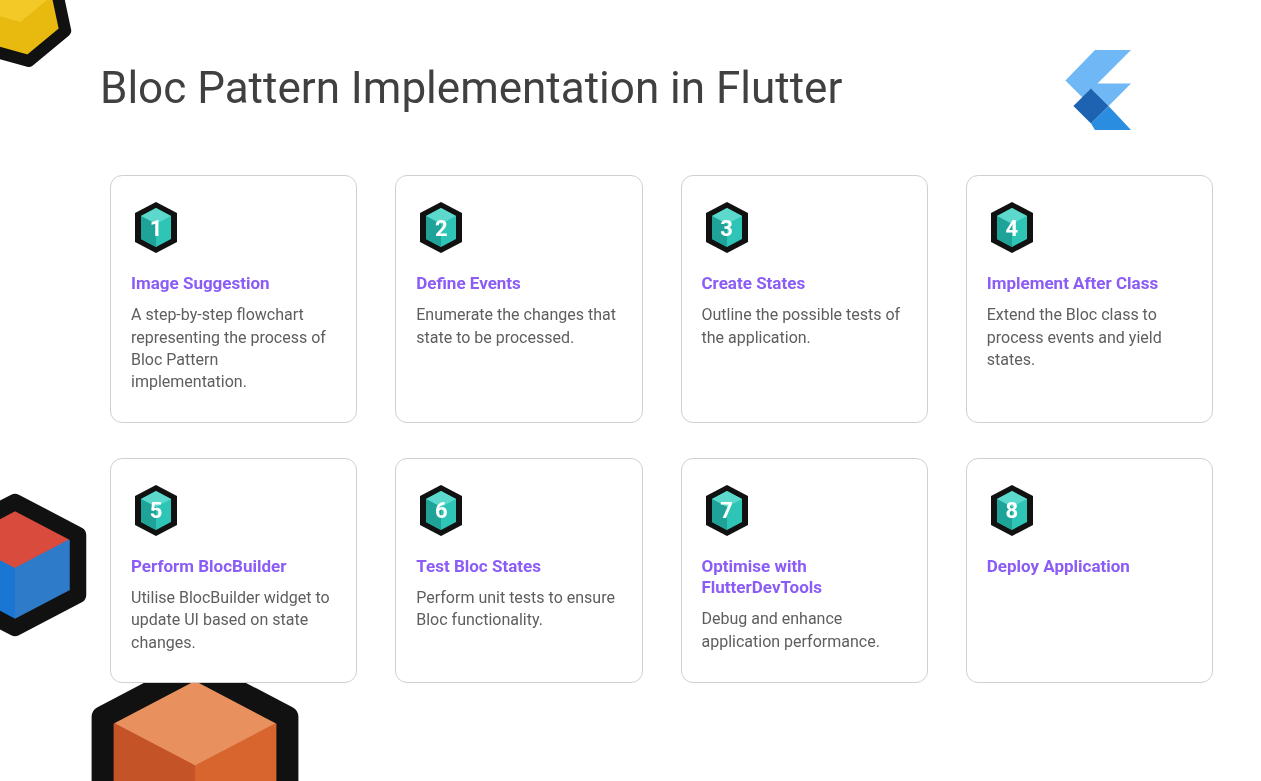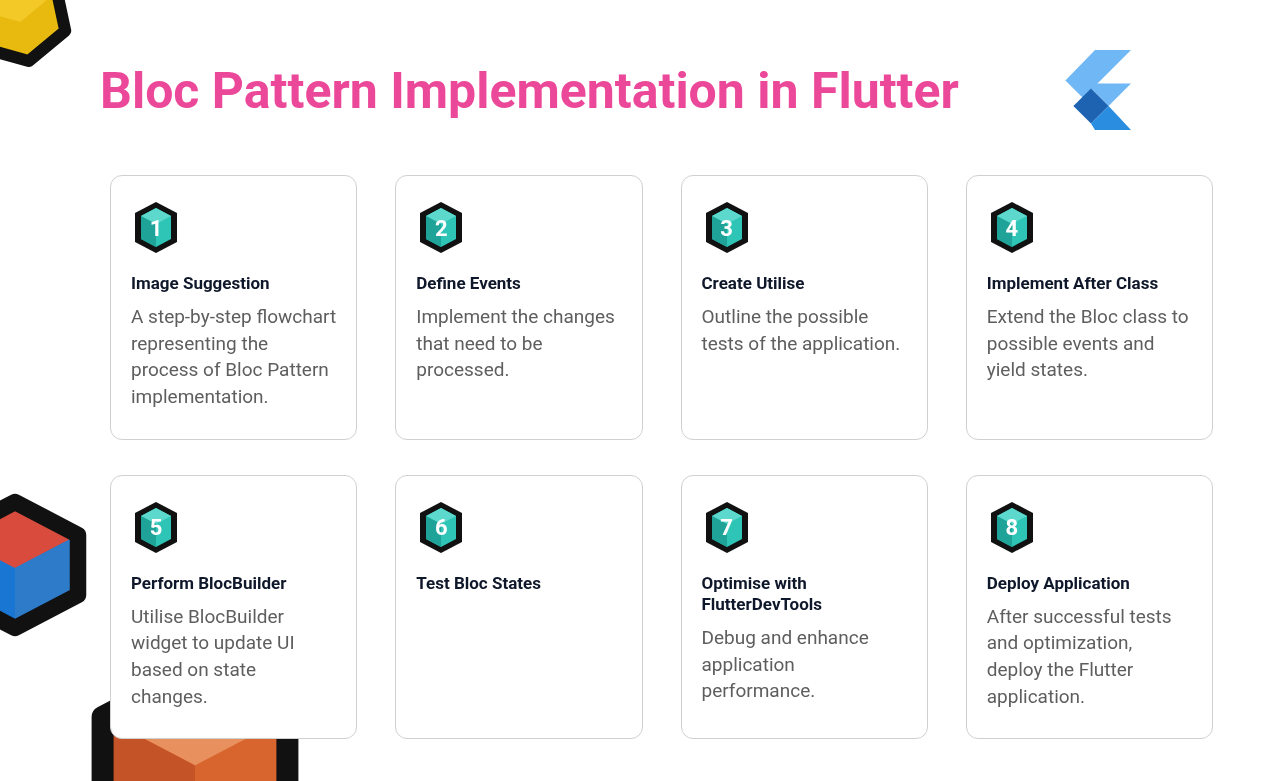--- a/index.html
+++ b/index.html
@@ -1,25 +1,25 @@
 <!DOCTYPE html>
 <html><head>
 <meta charset="utf-8">
 <style>
 *{margin:0;padding:0;box-sizing:border-box}
 body{font-family:-apple-system,BlinkMacSystemFont,'Segoe UI',Roboto,Helvetica,Arial,sans-serif;background:#fff;width:1261px;height:781px;position:relative;overflow:hidden}
-.title{position:absolute;left:100px;top:62px;font-size:50px;font-weight:700;color:#ec4899}
+.title{position:absolute;left:100px;top:62px;font-size:44px;font-weight:400;color:#404040}
 .flutter-logo{position:absolute;right:130px;top:50px;width:80px;height:80px}
 .grid{position:absolute;left:110px;top:175px;right:48px;display:grid;grid-template-columns:repeat(4,1fr);gap:35px 38px}
 .card{background:#fff;border:1px solid #d0d0d0;border-radius:12px;padding:24px 20px 28px}
 .hex{width:50px;height:55px;display:flex;align-items:center;justify-content:center;margin-bottom:18px;position:relative}
 .hex svg{width:50px;height:55px}
 .hex-num{position:absolute;font-size:22px;font-weight:700;color:#fff;top:50%;left:50%;transform:translate(-50%,-50%)}
-.card-title{font-size:17px;font-weight:700;color:#0f172a;margin-bottom:10px;line-height:1.25}
-.card-desc{font-size:19px;color:#5e5e5e;line-height:1.4}
+.card-title{font-size:17px;font-weight:700;color:#8b5cf6;margin-bottom:10px;line-height:1.25}
+.card-desc{font-size:16px;color:#5e5e5e;line-height:1.4}
 .deco-topleft{position:absolute;left:-40px;top:-30px;width:120px;height:100px;transform:rotate(-12deg)}
 .deco-left{position:absolute;left:-60px;top:490px;width:150px;height:150px}
 .deco-bottom{position:absolute;left:80px;bottom:-90px;width:230px;height:220px}
 </style>
 </head>
 <body>
 
 <svg class="deco-topleft" viewBox="0 0 100 100">
   <polygon points="50,8 92,30 92,70 50,92 8,70 8,30" fill="#e8b90f"></polygon>
   <polygon points="50,8 92,30 50,52 8,30" fill="#f2c927"></polygon>
@@ -68,49 +68,49 @@
     <div class="hex">
       <svg viewBox="0 0 50 55">
           <polygon points="25,2 46,13 46,42 25,53 4,42 4,13" fill="#111"></polygon>
           <polygon points="25,8 40,16 40,39 25,47 10,39 10,16" fill="#2ec4b6"></polygon>
           <polygon points="25,8 40,16 25,24 10,16" fill="#5cd9cc"></polygon>
           <polygon points="10,16 25,24 25,47 10,39" fill="#1fa398"></polygon>
         </svg>
       <span class="hex-num">2</span>
     </div>
     <div class="card-title">Define Events</div>
-    <div class="card-desc">Implement the changes that need to be processed.</div>
+    <div class="card-desc">Enumerate the changes that state to be processed.</div>
   </div>
 
   <div class="card">
     <div class="hex">
       <svg viewBox="0 0 50 55">
           <polygon points="25,2 46,13 46,42 25,53 4,42 4,13" fill="#111"></polygon>
           <polygon points="25,8 40,16 40,39 25,47 10,39 10,16" fill="#2ec4b6"></polygon>
           <polygon points="25,8 40,16 25,24 10,16" fill="#5cd9cc"></polygon>
           <polygon points="10,16 25,24 25,47 10,39" fill="#1fa398"></polygon>
         </svg>
       <span class="hex-num">3</span>
     </div>
-    <div class="card-title">Create Utilise</div>
+    <div class="card-title">Create States</div>
     <div class="card-desc">Outline the possible tests of the application.</div>
   </div>
 
   <div class="card">
     <div class="hex">
       <svg viewBox="0 0 50 55">
           <polygon points="25,2 46,13 46,42 25,53 4,42 4,13" fill="#111"></polygon>
           <polygon points="25,8 40,16 40,39 25,47 10,39 10,16" fill="#2ec4b6"></polygon>
           <polygon points="25,8 40,16 25,24 10,16" fill="#5cd9cc"></polygon>
           <polygon points="10,16 25,24 25,47 10,39" fill="#1fa398"></polygon>
         </svg>
       <span class="hex-num">4</span>
     </div>
     <div class="card-title">Implement After Class</div>
-    <div class="card-desc">Extend the Bloc class to possible events and yield states.</div>
+    <div class="card-desc">Extend the Bloc class to process events and yield states.</div>
   </div>
 
   <div class="card">
     <div class="hex">
       <svg viewBox="0 0 50 55">
           <polygon points="25,2 46,13 46,42 25,53 4,42 4,13" fill="#111"></polygon>
           <polygon points="25,8 40,16 40,39 25,47 10,39 10,16" fill="#2ec4b6"></polygon>
           <polygon points="25,8 40,16 25,24 10,16" fill="#5cd9cc"></polygon>
           <polygon points="10,16 25,24 25,47 10,39" fill="#1fa398"></polygon>
         </svg>
@@ -124,20 +124,21 @@
     <div class="hex">
       <svg viewBox="0 0 50 55">
           <polygon points="25,2 46,13 46,42 25,53 4,42 4,13" fill="#111"></polygon>
           <polygon points="25,8 40,16 40,39 25,47 10,39 10,16" fill="#2ec4b6"></polygon>
           <polygon points="25,8 40,16 25,24 10,16" fill="#5cd9cc"></polygon>
           <polygon points="10,16 25,24 25,47 10,39" fill="#1fa398"></polygon>
         </svg>
       <span class="hex-num">6</span>
     </div>
     <div class="card-title">Test Bloc States</div>
+    <div class="card-desc">Perform unit tests to ensure Bloc functionality.</div>
   </div>
 
   <div class="card">
     <div class="hex">
       <svg viewBox="0 0 50 55">
           <polygon points="25,2 46,13 46,42 25,53 4,42 4,13" fill="#111"></polygon>
           <polygon points="25,8 40,16 40,39 25,47 10,39 10,16" fill="#2ec4b6"></polygon>
           <polygon points="25,8 40,16 25,24 10,16" fill="#5cd9cc"></polygon>
           <polygon points="10,16 25,24 25,47 10,39" fill="#1fa398"></polygon>
         </svg>
@@ -151,15 +152,14 @@
     <div class="hex">
       <svg viewBox="0 0 50 55">
           <polygon points="25,2 46,13 46,42 25,53 4,42 4,13" fill="#111"></polygon>
           <polygon points="25,8 40,16 40,39 25,47 10,39 10,16" fill="#2ec4b6"></polygon>
           <polygon points="25,8 40,16 25,24 10,16" fill="#5cd9cc"></polygon>
           <polygon points="10,16 25,24 25,47 10,39" fill="#1fa398"></polygon>
         </svg>
       <span class="hex-num">8</span>
     </div>
     <div class="card-title">Deploy Application</div>
-    <div class="card-desc">After successful tests and optimization, deploy the Flutter application.</div>
   </div>
 </div>
 
 </body></html>

